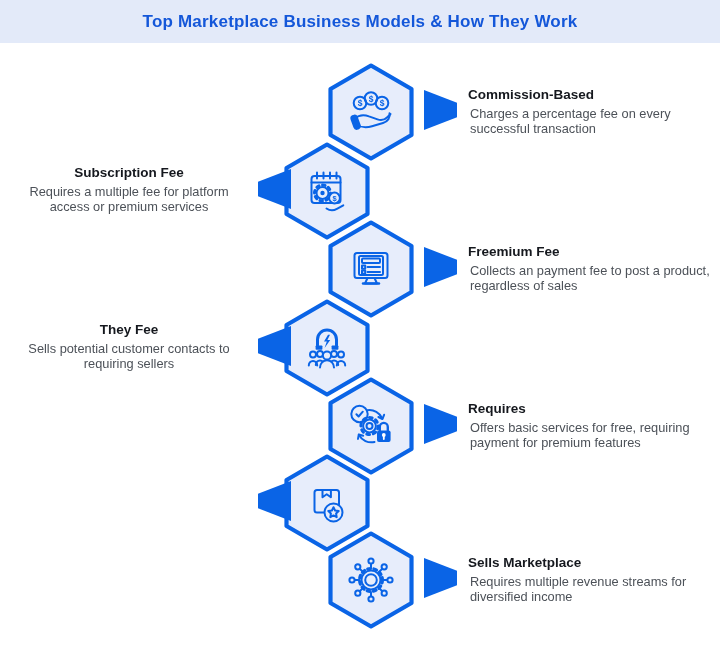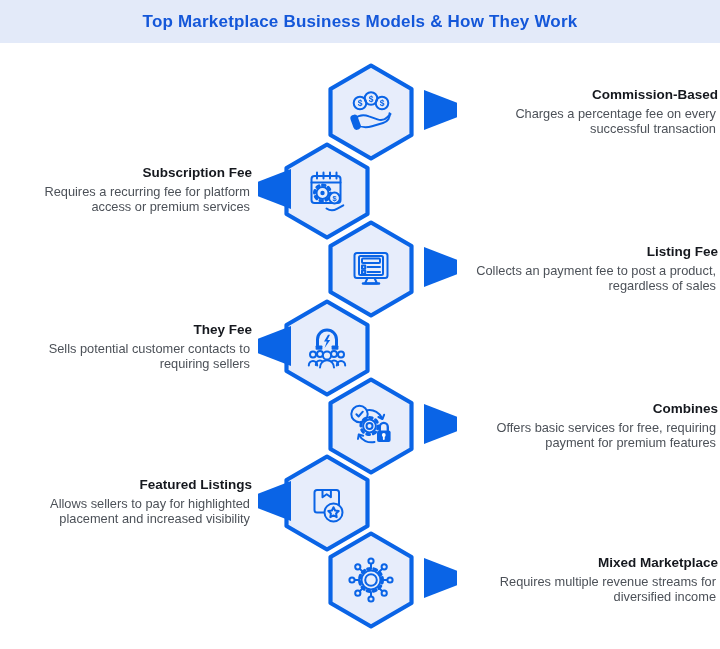--- a/index.html
+++ b/index.html
@@ -18,22 +18,22 @@
   .page-title{font-size:17px;font-weight:700;color:var(--header-text);letter-spacing:.2px;}
   .hex{position:absolute;width:86px;height:98px;color:var(--accent);}
   .hex .hexsvg{position:absolute;left:0;top:0;width:86px;height:98px;}
   .hex .hexsvg polygon{fill:var(--hex-fill);stroke:currentColor;stroke-width:4.2;stroke-linejoin:round;}
   .hex .glyph{position:absolute;left:19px;top:25px;width:48px;height:48px;stroke:currentColor;fill:none;
     stroke-width:2;stroke-linecap:round;stroke-linejoin:round;}
   .hex .glyph text{stroke:none;fill:currentColor;font-family:"Liberation Sans","DejaVu Sans",sans-serif;font-weight:700;}
   .pointer{position:absolute;width:33px;height:40px;background:var(--accent);}
   .pointer.pr{clip-path:polygon(0 0,100% 32%,100% 68%,0 100%);}
   .pointer.pl{clip-path:polygon(100% 0,0 32%,0 68%,100% 100%);}
-  .item-text{position:absolute;width:250px;text-align:right;}
-  .item-text.lt{width:246px;text-align:right;}
+  .item-text{position:absolute;width:250px;}
+  .item-text.lt{width:246px;text-align:center;}
   .item-text h3{margin:0 0 4px 0;font-size:13.5px;font-weight:700;color:var(--item-title);}
   .item-text p{margin:2px;font-size:12.8px;line-height:1.2;color:var(--item-desc);}
 </style>
 </head>
 <body>
 
 <div class="stage">
 
   <div class="header-bar">
     <div class="page-title">Top Marketplace Business Models &amp; How They Work</div>
@@ -73,42 +73,42 @@
       <circle cx="19.5" cy="26" r="6"></circle>
       <circle cx="19.5" cy="26" r="2.2" fill="currentColor" stroke="none"></circle>
       <circle cx="31.5" cy="31" r="5.4" fill="#E7EDFB"></circle>
       <text x="31.5" y="33.8" font-size="7.5" text-anchor="middle">$</text>
       <path d="M23.5 41.5c3.2 2.2 7 2.3 10.4.4l6.4-3.6"></path>
     </svg>
   </div>
   <div class="pointer pl" style="left:258px;top:169px"></div>
   <div class="item-text lt" style="left:6px;top:165px">
     <h3>Subscription Fee</h3>
-    <p>Requires a recurring fee for platform access or premium services</p>
+    <p>Requires a multiple fee for platform access or premium services</p>
   </div>
 
   <div class="hex" style="left:328px;top:220px">
     <svg class="hexsvg" viewBox="0 0 86 98">
         <polygon points="43,2.5 83.5,26 83.5,72 43,95.5 2.5,72 2.5,26"></polygon>
       </svg>
     <svg class="glyph" viewBox="0 0 48 48">
       <rect x="7.5" y="8" width="33" height="25" rx="2.5"></rect>
       <rect x="12" y="11" width="24" height="19" rx="1.5"></rect>
       <rect x="15" y="13.5" width="18" height="4.5" rx="1"></rect>
       <rect x="15" y="20.5" width="3.2" height="3.2"></rect>
         <path d="M20.5 22h12.5"></path>
       <rect x="15" y="25.5" width="3.2" height="3.2"></rect>
         <path d="M20.5 27h12.5"></path>
       <path d="M20.5 33l-2.5 5.5h12L27.5 33"></path>
       <path d="M16 38.5h16" stroke-width="2.4"></path>
     </svg>
   </div>
   <div class="pointer pr" style="left:424px;top:247px"></div>
   <div class="item-text" style="left:468px;top:244px">
-    <h3>Listing Fee</h3>
+    <h3>Freemium Fee</h3>
     <p>Collects an payment fee to post a product, regardless of sales</p>
   </div>
 
   <div class="hex" style="left:284px;top:299px">
     <svg class="hexsvg" viewBox="0 0 86 98">
         <polygon points="43,2.5 83.5,26 83.5,72 43,95.5 2.5,72 2.5,26"></polygon>
       </svg>
     <svg class="glyph" viewBox="0 0 48 48">
       <path d="M14.5 21.5v-6a9.5 9.5 0 0 1 19 0v6" stroke-width="3"></path>
       <rect x="12.6" y="21.5" width="6.8" height="4.2" rx="0.8" fill="currentColor" stroke="none"></rect>
@@ -147,40 +147,36 @@
       <circle cx="22.5" cy="24" r="6.4"></circle>
       <circle cx="22.5" cy="24" r="3"></circle>
       <path d="M32.8 28.5v-3.6a4 4 0 0 1 8 0v3.6" stroke-width="2.4"></path>
       <rect x="30" y="28.5" width="13.6" height="11.5" rx="2" fill="currentColor" stroke="none"></rect>
       <circle cx="36.8" cy="33" r="1.9" fill="#fff" stroke="none"></circle>
       <path d="M36.8 34.5v2.6" stroke="#fff" stroke-width="1.8"></path>
     </svg>
   </div>
   <div class="pointer pr" style="left:424px;top:404px"></div>
   <div class="item-text" style="left:468px;top:401px">
-    <h3>Combines</h3>
+    <h3>Requires</h3>
     <p>Offers basic services for free, requiring payment for premium features</p>
   </div>
 
   <div class="hex" style="left:284px;top:454px">
     <svg class="hexsvg" viewBox="0 0 86 98">
         <polygon points="43,2.5 83.5,26 83.5,72 43,95.5 2.5,72 2.5,26"></polygon>
       </svg>
     <svg class="glyph" viewBox="0 0 48 48">
       <rect x="11.5" y="11" width="24.5" height="22.5" rx="2.5"></rect>
       <path d="M19.5 11v7.2l4.2-3 4.2 3V11"></path>
       <circle cx="30.5" cy="33.5" r="9" fill="#E7EDFB"></circle>
       <path d="M30.5 28.2l1.6 3.3 3.6.5-2.6 2.55.6 3.6-3.2-1.7-3.2 1.7.6-3.6-2.6-2.55 3.6-.5z"></path>
     </svg>
   </div>
   <div class="pointer pl" style="left:258px;top:481px"></div>
-  <div class="item-text lt" style="left:6px;top:477px">
-    <h3>Featured Listings</h3>
-    <p>Allows sellers to pay for highlighted placement and increased visibility</p>
-  </div>
 
   <div class="hex" style="left:328px;top:531px">
     <svg class="hexsvg" viewBox="0 0 86 98">
         <polygon points="43,2.5 83.5,26 83.5,72 43,95.5 2.5,72 2.5,26"></polygon>
       </svg>
     <svg class="glyph" viewBox="0 0 48 48">
       <circle cx="24" cy="24" r="11.5" stroke-width="3" stroke-dasharray="3 3.3"></circle>
       <circle cx="24" cy="24" r="9.5"></circle>
       <circle cx="24" cy="24" r="5.8"></circle>
       <path d="M36.5 24h4M24 36.5v4M11.5 24h-4M24 11.5v-4M32.8 32.8l2.6 2.6M15.2 32.8l-2.6 2.6M15.2 15.2l-2.6-2.6M32.8 15.2l2.6-2.6"></path>
@@ -189,17 +185,17 @@
       <circle cx="5" cy="24" r="2.6" fill="#E7EDFB"></circle>
         <circle cx="24" cy="5" r="2.6" fill="#E7EDFB"></circle>
       <circle cx="37.2" cy="37.2" r="2.6" fill="#E7EDFB"></circle>
         <circle cx="10.8" cy="37.2" r="2.6" fill="#E7EDFB"></circle>
       <circle cx="10.8" cy="10.8" r="2.6" fill="#E7EDFB"></circle>
         <circle cx="37.2" cy="10.8" r="2.6" fill="#E7EDFB"></circle>
     </svg>
   </div>
   <div class="pointer pr" style="left:424px;top:558px"></div>
   <div class="item-text" style="left:468px;top:555px">
-    <h3>Mixed Marketplace</h3>
+    <h3>Sells Marketplace</h3>
     <p>Requires multiple revenue streams for diversified income</p>
   </div>
 
 </div>
 
 </body></html>

